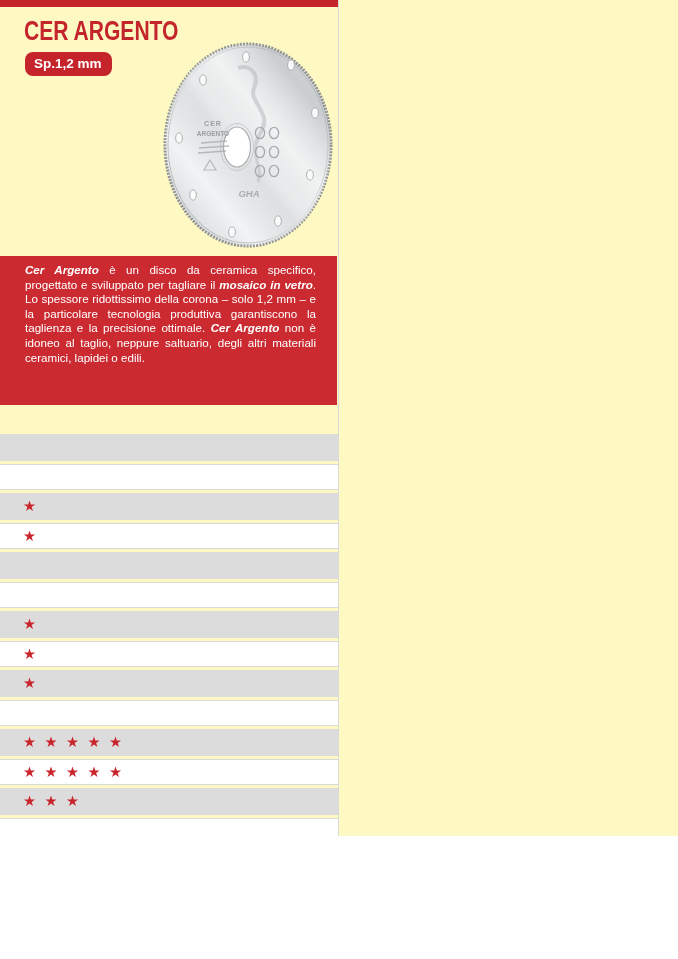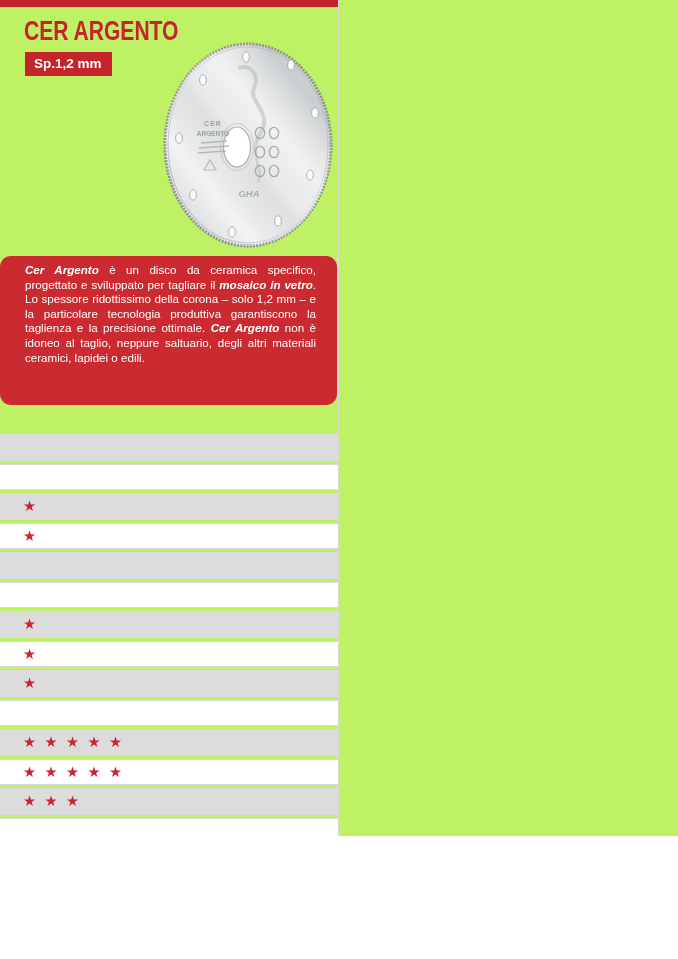--- a/index.html
+++ b/index.html
@@ -1,32 +1,32 @@
 <!DOCTYPE html>
 <html><head>
 <meta charset="utf-8">
 <style>
   html,body{margin:0;padding:0;background:#fff;}
-  #page{position:relative;width:678px;height:836px;background:#bef264;overflow:hidden;
+  #page{position:relative;width:678px;height:836px;background:#fef9c3;overflow:hidden;
         font-family:"Liberation Sans",sans-serif;}
 
   .fold-line{position:absolute;left:338px;top:0;width:1px;height:959px;background:#dadada;}
   .bottom-line{position:absolute;left:0;top:956px;width:678px;height:1px;background:#dcdcdc;}
   .top-bar{position:absolute;left:0;top:0;width:338px;height:7px;background:#c5242b;}
 
   .title{position:absolute;left:24px;top:16px;margin:0;color:#c4242b;
          font-size:27px;font-weight:bold;letter-spacing:0;white-space:nowrap;
          transform:scaleX(0.78);transform-origin:left top;}
   .badge{position:absolute;left:25px;top:52px;background:#c5242b;color:#fff;
-         font-size:13.5px;font-weight:bold;padding:4px 10px 5px 9px;}
+         font-size:13.5px;font-weight:bold;padding:4px 10px 5px 9px;border-radius:8px;}
 
   .disc-svg{position:absolute;left:160px;top:40px;}
 
   .desc-panel{position:absolute;left:0;top:256px;width:337px;height:149px;
-              background:#cb2a31;box-sizing:border-box;padding:7px 21px 0 25px;border-radius:11px;}
+              background:#cb2a31;box-sizing:border-box;padding:7px 21px 0 25px;}
   .desc-text{color:#ffffff;font-size:11.6px;line-height:14.6px;text-align:justify;}
   .desc-text .em{font-weight:bold;font-style:italic;}
 
   .specs{position:absolute;left:0;top:434px;width:338px;}
   .srow{height:26.5px;margin-bottom:3px;box-sizing:border-box;display:flex;align-items:center;}
   .srow.gray{background:#dcdcdc;}
   .srow.white{background:#ffffff;border-top:1px solid #d9d9d9;border-bottom:1px solid #d9d9d9;}
   .stars{padding-left:23px;color:#c9252c;font-size:14.5px;letter-spacing:8.5px;
          font-family:"DejaVu Sans",sans-serif;line-height:1;}
 

